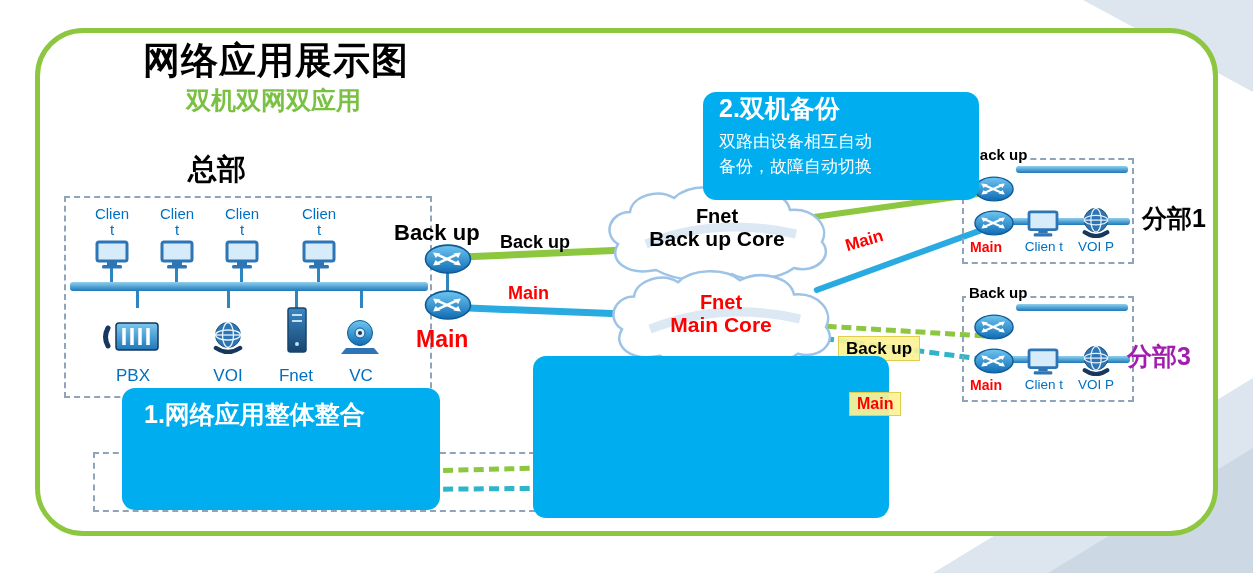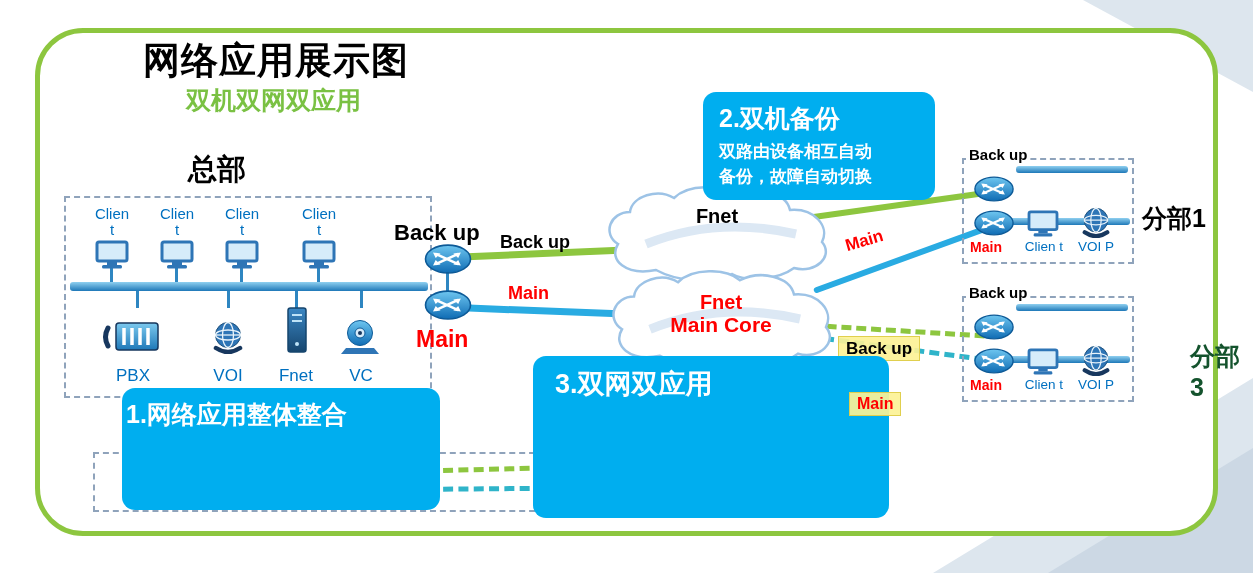--- a/index.html
+++ b/index.html
@@ -17,23 +17,23 @@
   .line{position:absolute;transform-origin:0 50%;border-radius:3px;z-index:2}
   .dline{position:absolute;transform-origin:0 50%;height:0;z-index:2}
   .bar{position:absolute;background:linear-gradient(#8fd0f0,#1e78b8);border-radius:3px;z-index:2}
   .vstub{position:absolute;width:3px;background:#2e86c1;z-index:2}
   .dashbox{position:absolute;border:2px dashed #8fa3bb;z-index:1;background:transparent}
   .client{position:absolute;width:56px;text-align:center;z-index:3}
   .client-label{width:42px;margin:0 auto 2px;color:#0070C0;font-size:15px;line-height:1.08}
   .dev-label{position:absolute;text-align:center;color:#0070C0;font-size:17px;z-index:3}
   .cloud{position:absolute;z-index:3}
   .cloud .ct{position:absolute;width:100%;text-align:center;font-weight:bold;line-height:1.05}
-  .callout{position:absolute;background:#00AEEF;border-radius:13px;color:#fff;z-index:5;padding:10px 4px}
+  .callout{position:absolute;background:#00AEEF;border-radius:13px;color:#fff;z-index:5;padding:10px 22px}
   .c-title{font-weight:bold;color:#fff}
-  .c-body{font-weight:bold;color:#fff;white-space:pre-line;margin-top:7px}
+  .c-body{font-weight:normal;color:#fff;white-space:pre-line;margin-top:7px}
   .ylabel{position:absolute;background:rgba(252,242,150,.92);border:1px solid #e0cf4e;
           text-align:center;font-weight:bold;padding:1px 7px;line-height:1.25}
   .branch-box{position:absolute;width:172px;height:106px;border:2px dashed #8fa3bb;z-index:2}
   .b-label{position:absolute;font-size:15px;font-weight:bold;color:#000;z-index:3;background:#fff;padding:0 3px}
   .b-small{position:absolute;font-size:13.5px;line-height:1.08;text-align:center;z-index:3}
   .icon{position:absolute;z-index:3}
 </style>
 </head>
 <body>
 
@@ -197,20 +197,21 @@
   <div class="line" style="left:454px;top:304px;width:200px;height:7px;background:#29ABE2;transform:rotate(2.2deg)"></div>
   <div class="abs z3 bold" style="left:500px;top:232px;font-size:18px;color:#000">Back up</div>
   <div class="abs z3 bold red" style="left:508px;top:283px;font-size:18px">Main</div>
 
   <div class="cloud" style="left:596px;top:186px;width:242px;height:96px">
     <svg viewBox="0 0 242 96" width="242" height="96" preserveAspectRatio="none">
       <path d="M60 84 C30 90 12 74 22 58 C6 48 14 26 34 26 C36 10 62 2 78 12 C92 -2 126 -2 140 10 C160 0 190 6 194 24 C218 22 234 40 226 56 C238 70 220 88 198 82 C182 94 150 96 136 88 C116 98 82 96 60 84 Z" fill="#ffffff" stroke="#9DC3E6" stroke-width="2.5"></path>
       <path d="M50 58 Q120 30 200 48" stroke="#dce8f4" stroke-width="9" fill="none"></path>
     </svg>
     <div class="ct" style="top:20px;font-size:20px;color:#000">Fnet</div>
+    <div class="ct" style="top:42px;font-size:21px;color:#000">Back up Core</div>
   </div>
 
   <div class="cloud" style="left:600px;top:270px;width:242px;height:98px">
     <svg viewBox="0 0 242 96" width="242" height="98" preserveAspectRatio="none">
       <path d="M60 84 C30 90 12 74 22 58 C6 48 14 26 34 26 C36 10 62 2 78 12 C92 -2 126 -2 140 10 C160 0 190 6 194 24 C218 22 234 40 226 56 C238 70 220 88 198 82 C182 94 150 96 136 88 C116 98 82 96 60 84 Z" fill="#ffffff" stroke="#9DC3E6" stroke-width="2.5"></path>
       <path d="M50 58 Q120 30 200 48" stroke="#dce8f4" stroke-width="9" fill="none"></path>
     </svg>
     <div class="ct red" style="top:22px;font-size:20px">Fnet</div>
     <div class="ct red" style="top:44px;font-size:21px">Main Core</div>
   </div>
@@ -328,31 +329,30 @@
           <ellipse cx="17" cy="15" rx="12.5" ry="5"></ellipse>
           <ellipse cx="17" cy="15" rx="5.5" ry="12.5"></ellipse>
           <line x1="4.5" y1="15" x2="29.5" y2="15"></line>
         </g>
         <path d="M5 28 q12 8 24 0" stroke="#17375e" stroke-width="4.5" fill="none" stroke-linecap="round"></path>
       </svg>
   </span>
   <div class="b-small bold red" style="left:964px;top:378px;width:44px;font-size:14px">Main</div>
   <div class="b-small blue-t" style="left:1024px;top:378px;width:40px">Clien t</div>
   <div class="b-small blue-t" style="left:1078px;top:378px;width:36px">VOI P</div>
-  <div class="abs z3 bold" style="left:1190px;top:340px;font-size:25px;color:#14532d">分部3</div>
-
-  <div class="callout" style="left:703px;top:92px;width:232px;height:108px;padding:10px 16px">
+  <div class="abs z3 bold" style="left:1127px;top:340px;font-size:25px;color:#a21caf">分部3</div>
+
+  <div class="callout" style="left:703px;top:92px;width:276px;height:108px;padding:0 16px">
     <div class="c-title" style="font-size:25px">2.双机备份</div>
     <div class="c-body" style="font-size:17px;line-height:1.45;margin-top:5px">双路由设备相互自动
 备份，故障自动切换</div>
   </div>
 
   <div class="callout" style="left:122px;top:388px;width:318px;height:122px">
     <div class="c-title" style="font-size:25px">1.网络应用整体整合</div>
   </div>
 
   <div class="callout" style="left:533px;top:356px;width:356px;height:162px;padding:10px 22px">
-    <div class="c-title" style="font-size:27px">3.双网双应用</div>
   </div>
 
   <div class="ylabel z6 red" style="left:849px;top:392px;font-size:16px">Main</div>
 
 </div>
 
 </body></html>

